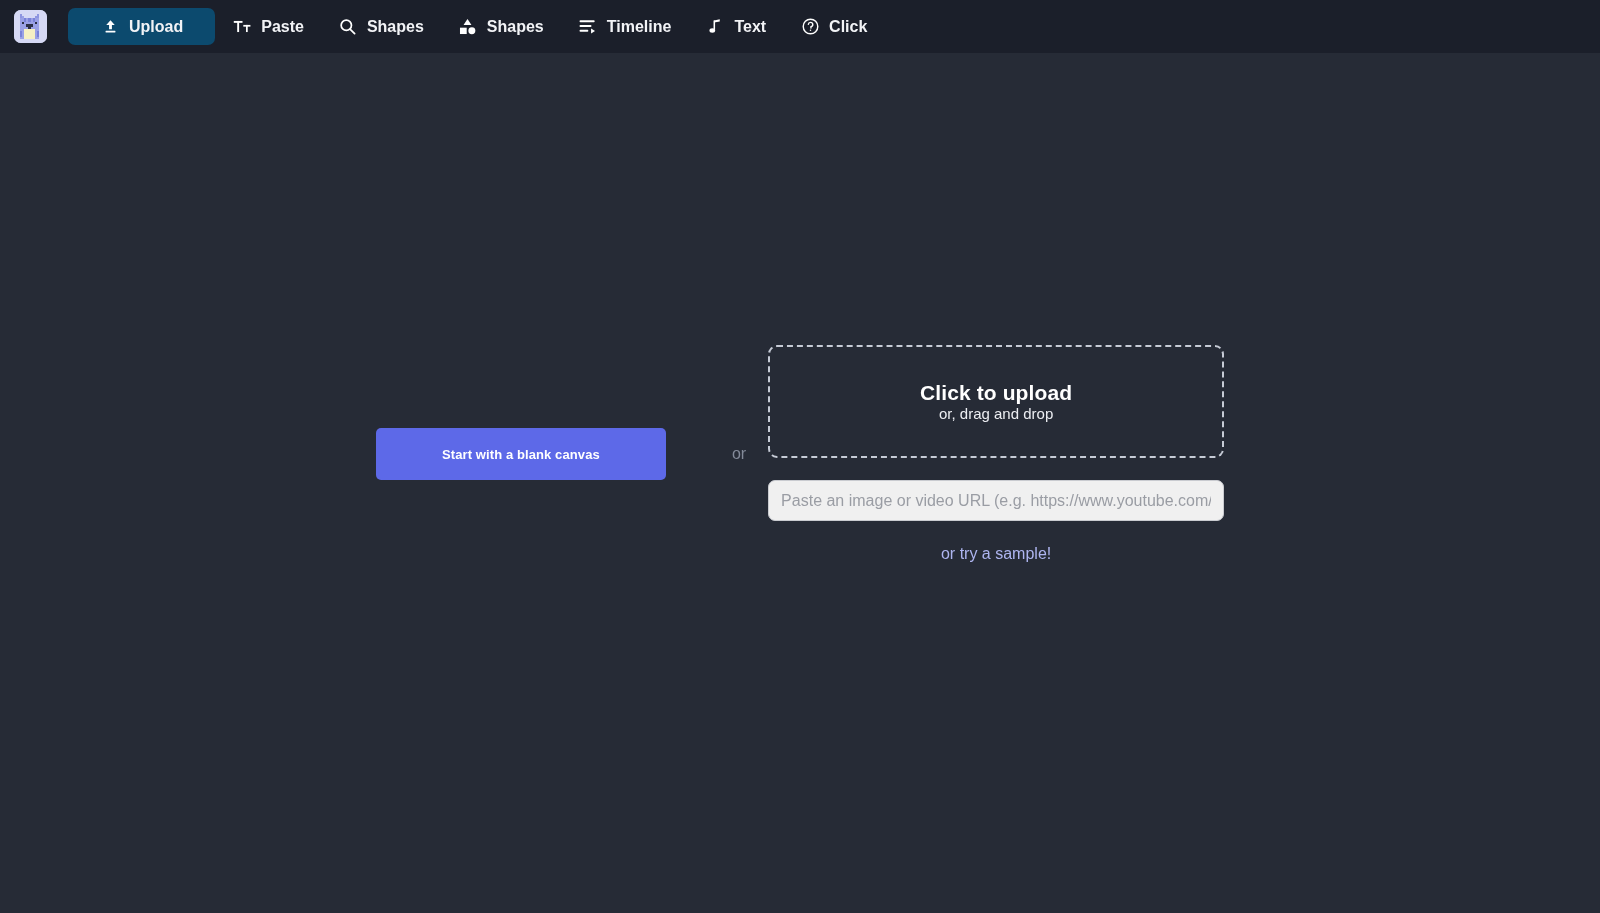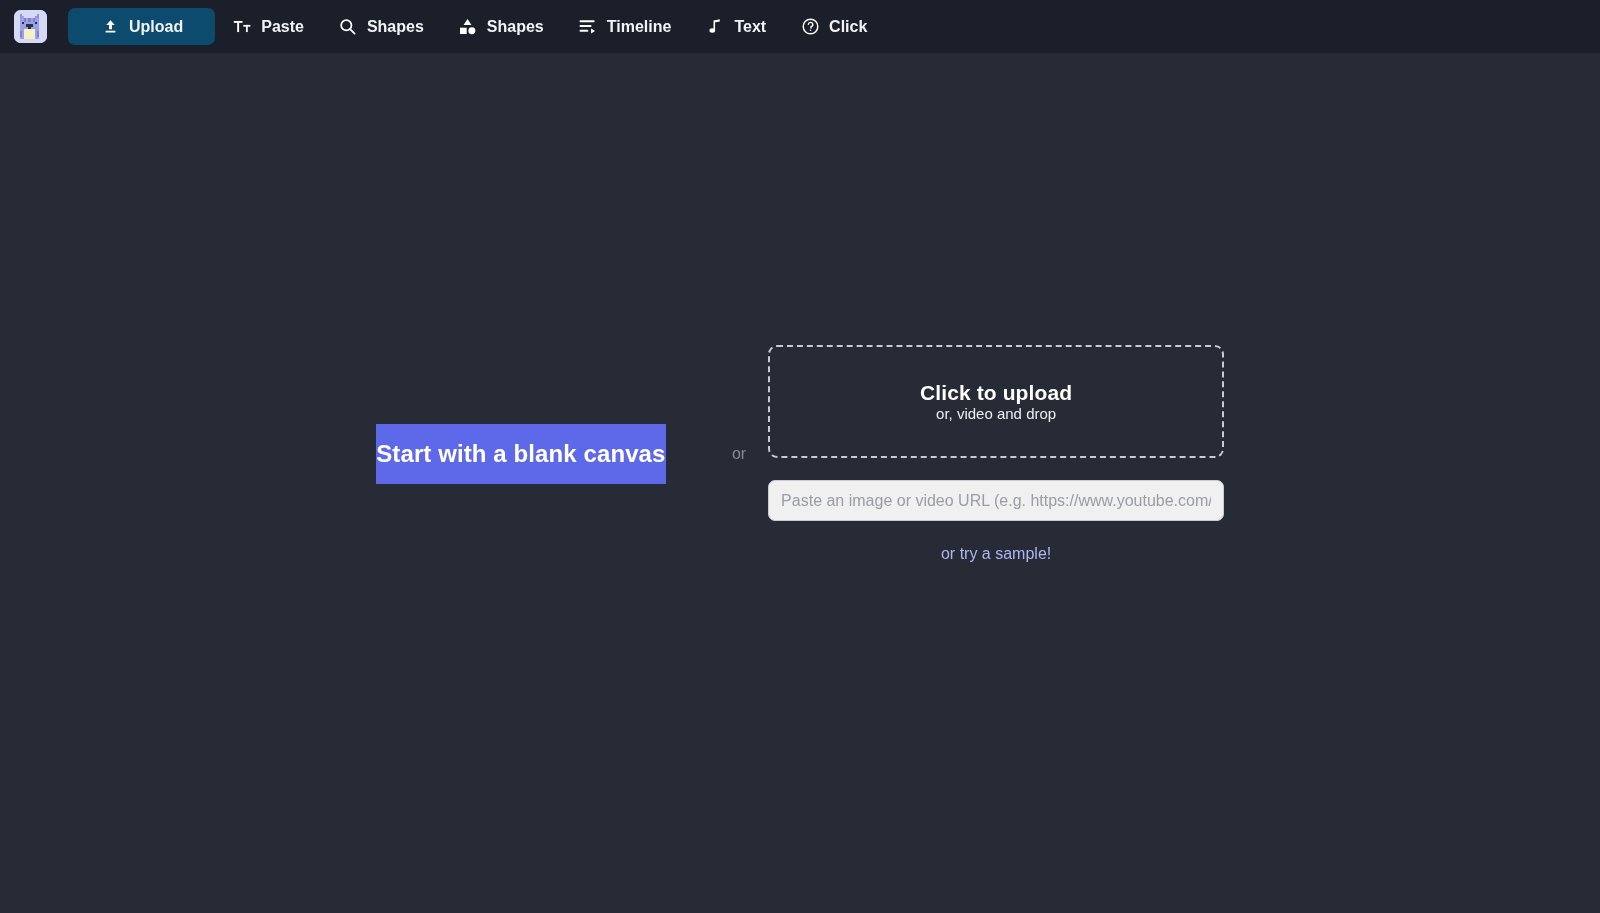--- a/index.html
+++ b/index.html
@@ -88,27 +88,27 @@
 
   .start-row {
     display: flex;
     align-items: center;
     gap: 0;
     transform: translateY(-29px);
   }
 
   .blank-canvas-btn {
     width: 290px;
-    height: 60px;
+    height: 52px;
     background: #5d69e8;
     border: none;
-    border-radius: 0;
+    border-radius: 5px;
     color: #ffffff;
     font-family: "Liberation Sans", sans-serif;
-    font-size: 24px;
+    font-size: 13px;
     font-weight: 700;
     letter-spacing: 0.1px;
     cursor: pointer;
   }
 
   .or-sep {
     color: #838a99;
     font-size: 16px;
     padding: 0 22px;
     user-select: none;
@@ -293,21 +293,21 @@
     <div class="start-row">
 
       <button class="blank-canvas-btn">Start with a blank canvas</button>
 
       <span class="or-sep">or</span>
 
       <div class="upload-col">
 
         <div class="dropzone">
           <div class="dz-title">Click to upload</div>
-          <div class="dz-sub">or, video and drop</div>
+          <div class="dz-sub">or, drag and drop</div>
         </div>
 
         <input class="url-input" type="text" placeholder="Paste an image or video URL (e.g. https://www.youtube.com/watch?v=dQw4w9WgXcQ)" style="">
 
         <a class="sample-link" href="#">or try a sample!</a>
 
       </div>
     </div>
   </div>
 </div>

